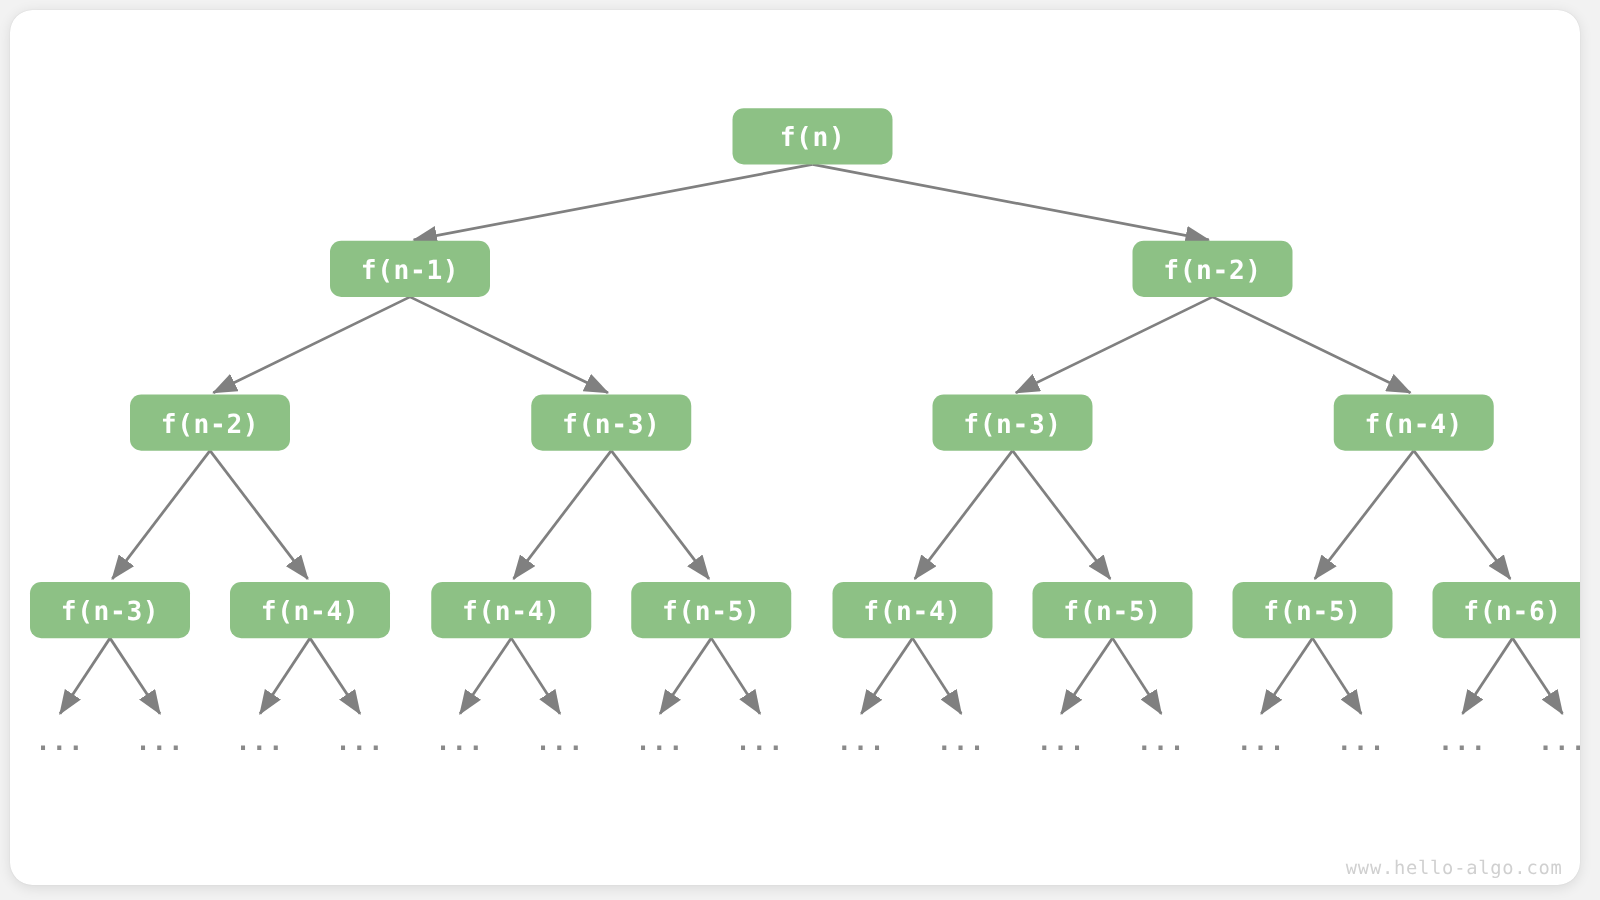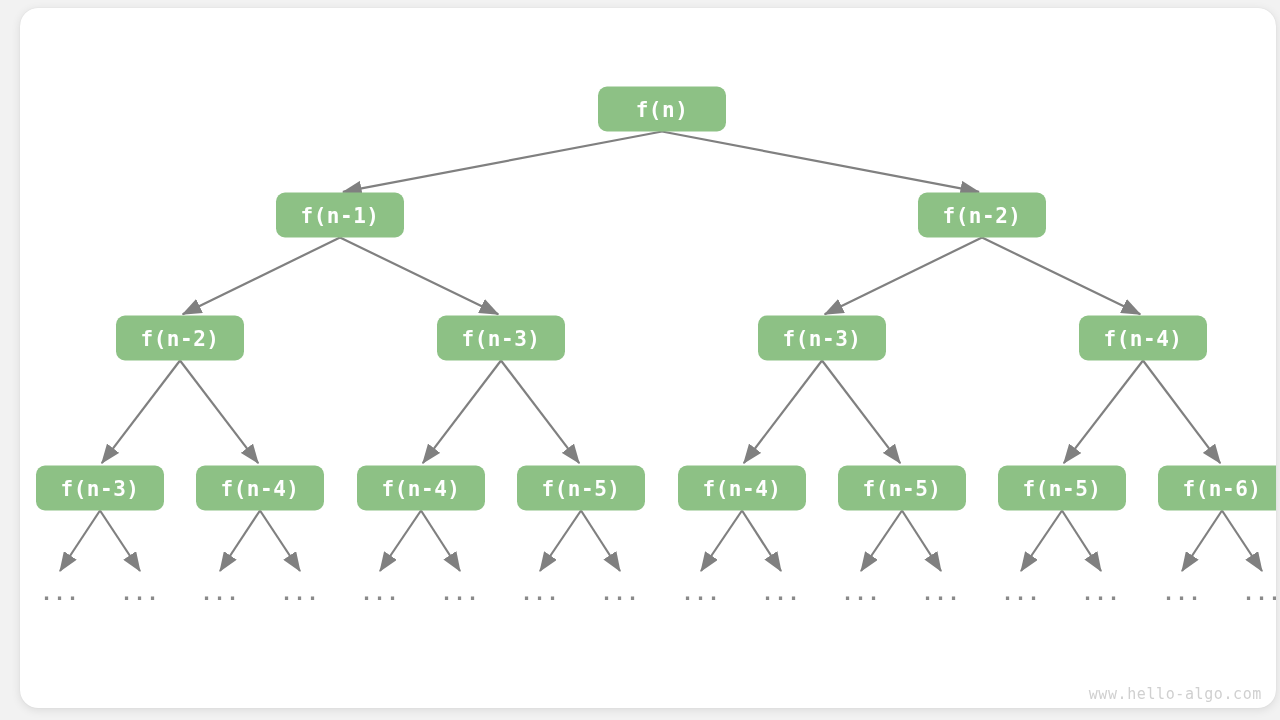--- a/index.html
+++ b/index.html
@@ -16,21 +16,20 @@
   #card {
     position: absolute;
     left: 8px;
     top: 8px;
     width: 1256px;
     height: 700px;
     background: #ffffff;
     border-radius: 18px;
     box-shadow: 0 2px 10px rgba(0,0,0,0.10), 0 0 1px rgba(0,0,0,0.12);
     overflow: hidden;
-    margin-left: 12px;
   }
   #canvas {
     position: absolute;
     left: 0;
     top: 0;
     width: 1280px;
     height: 720px;
   }
   .node-rect {
     fill: #8dc185;

